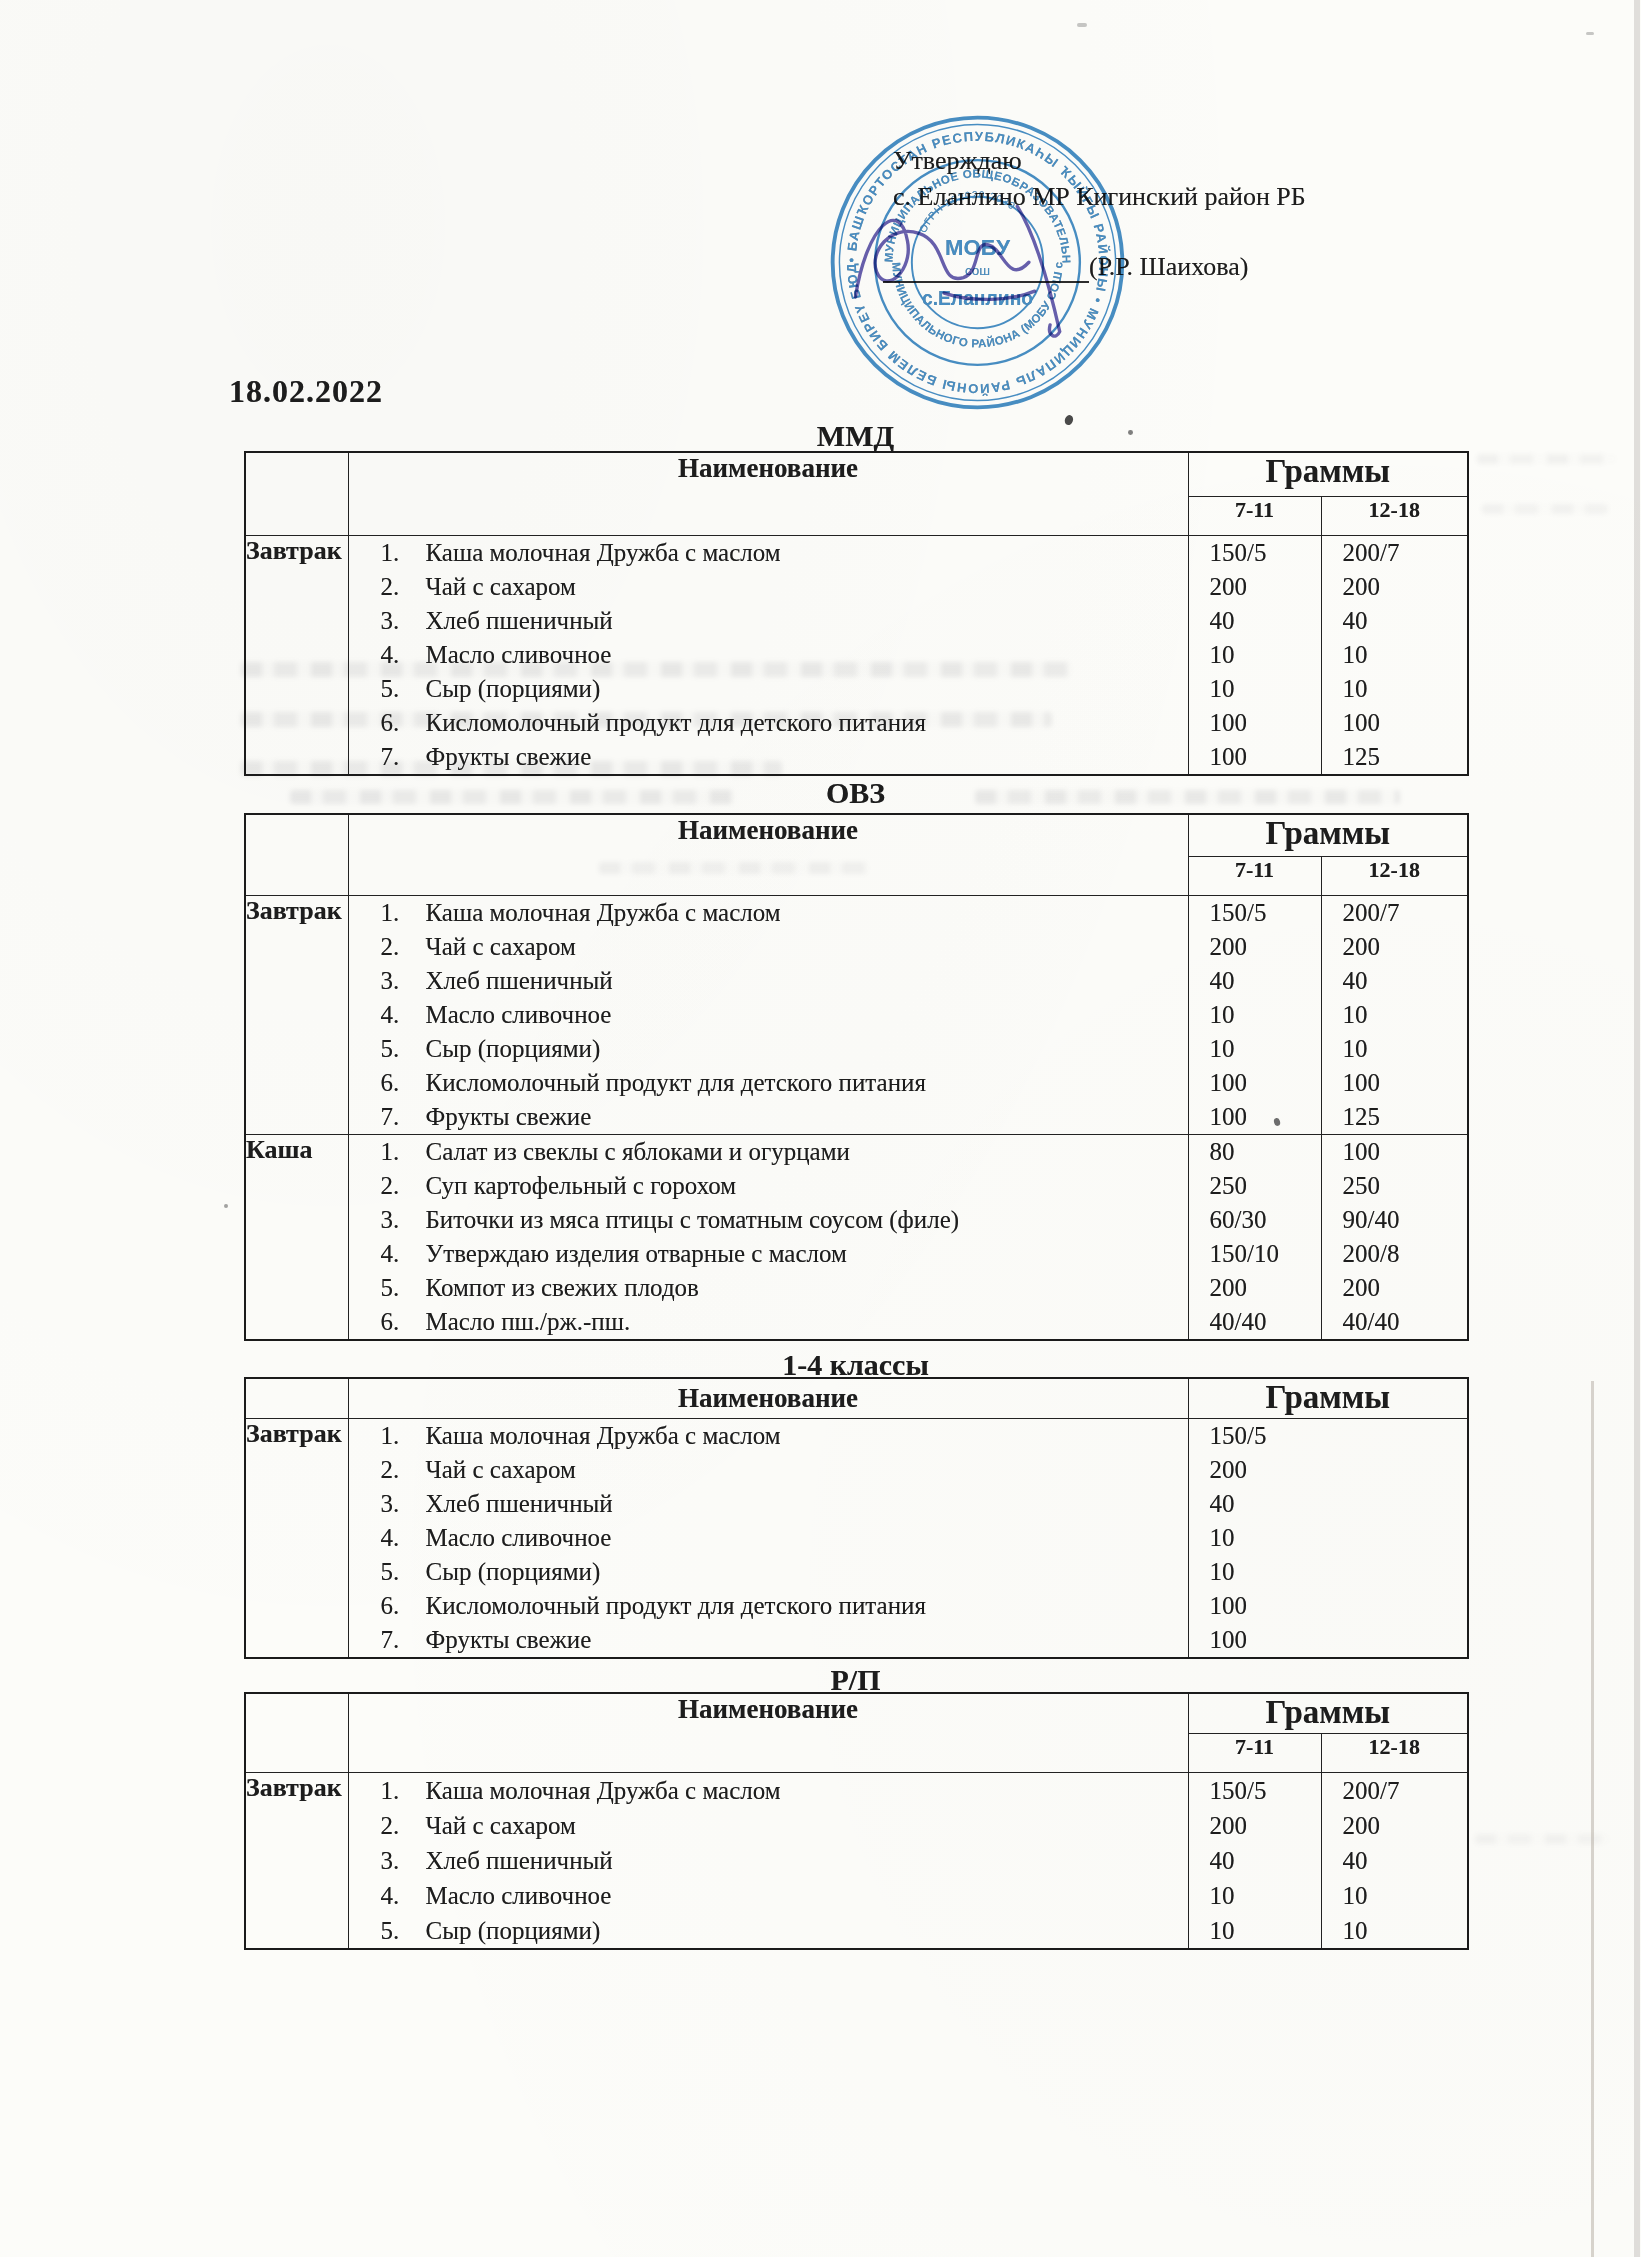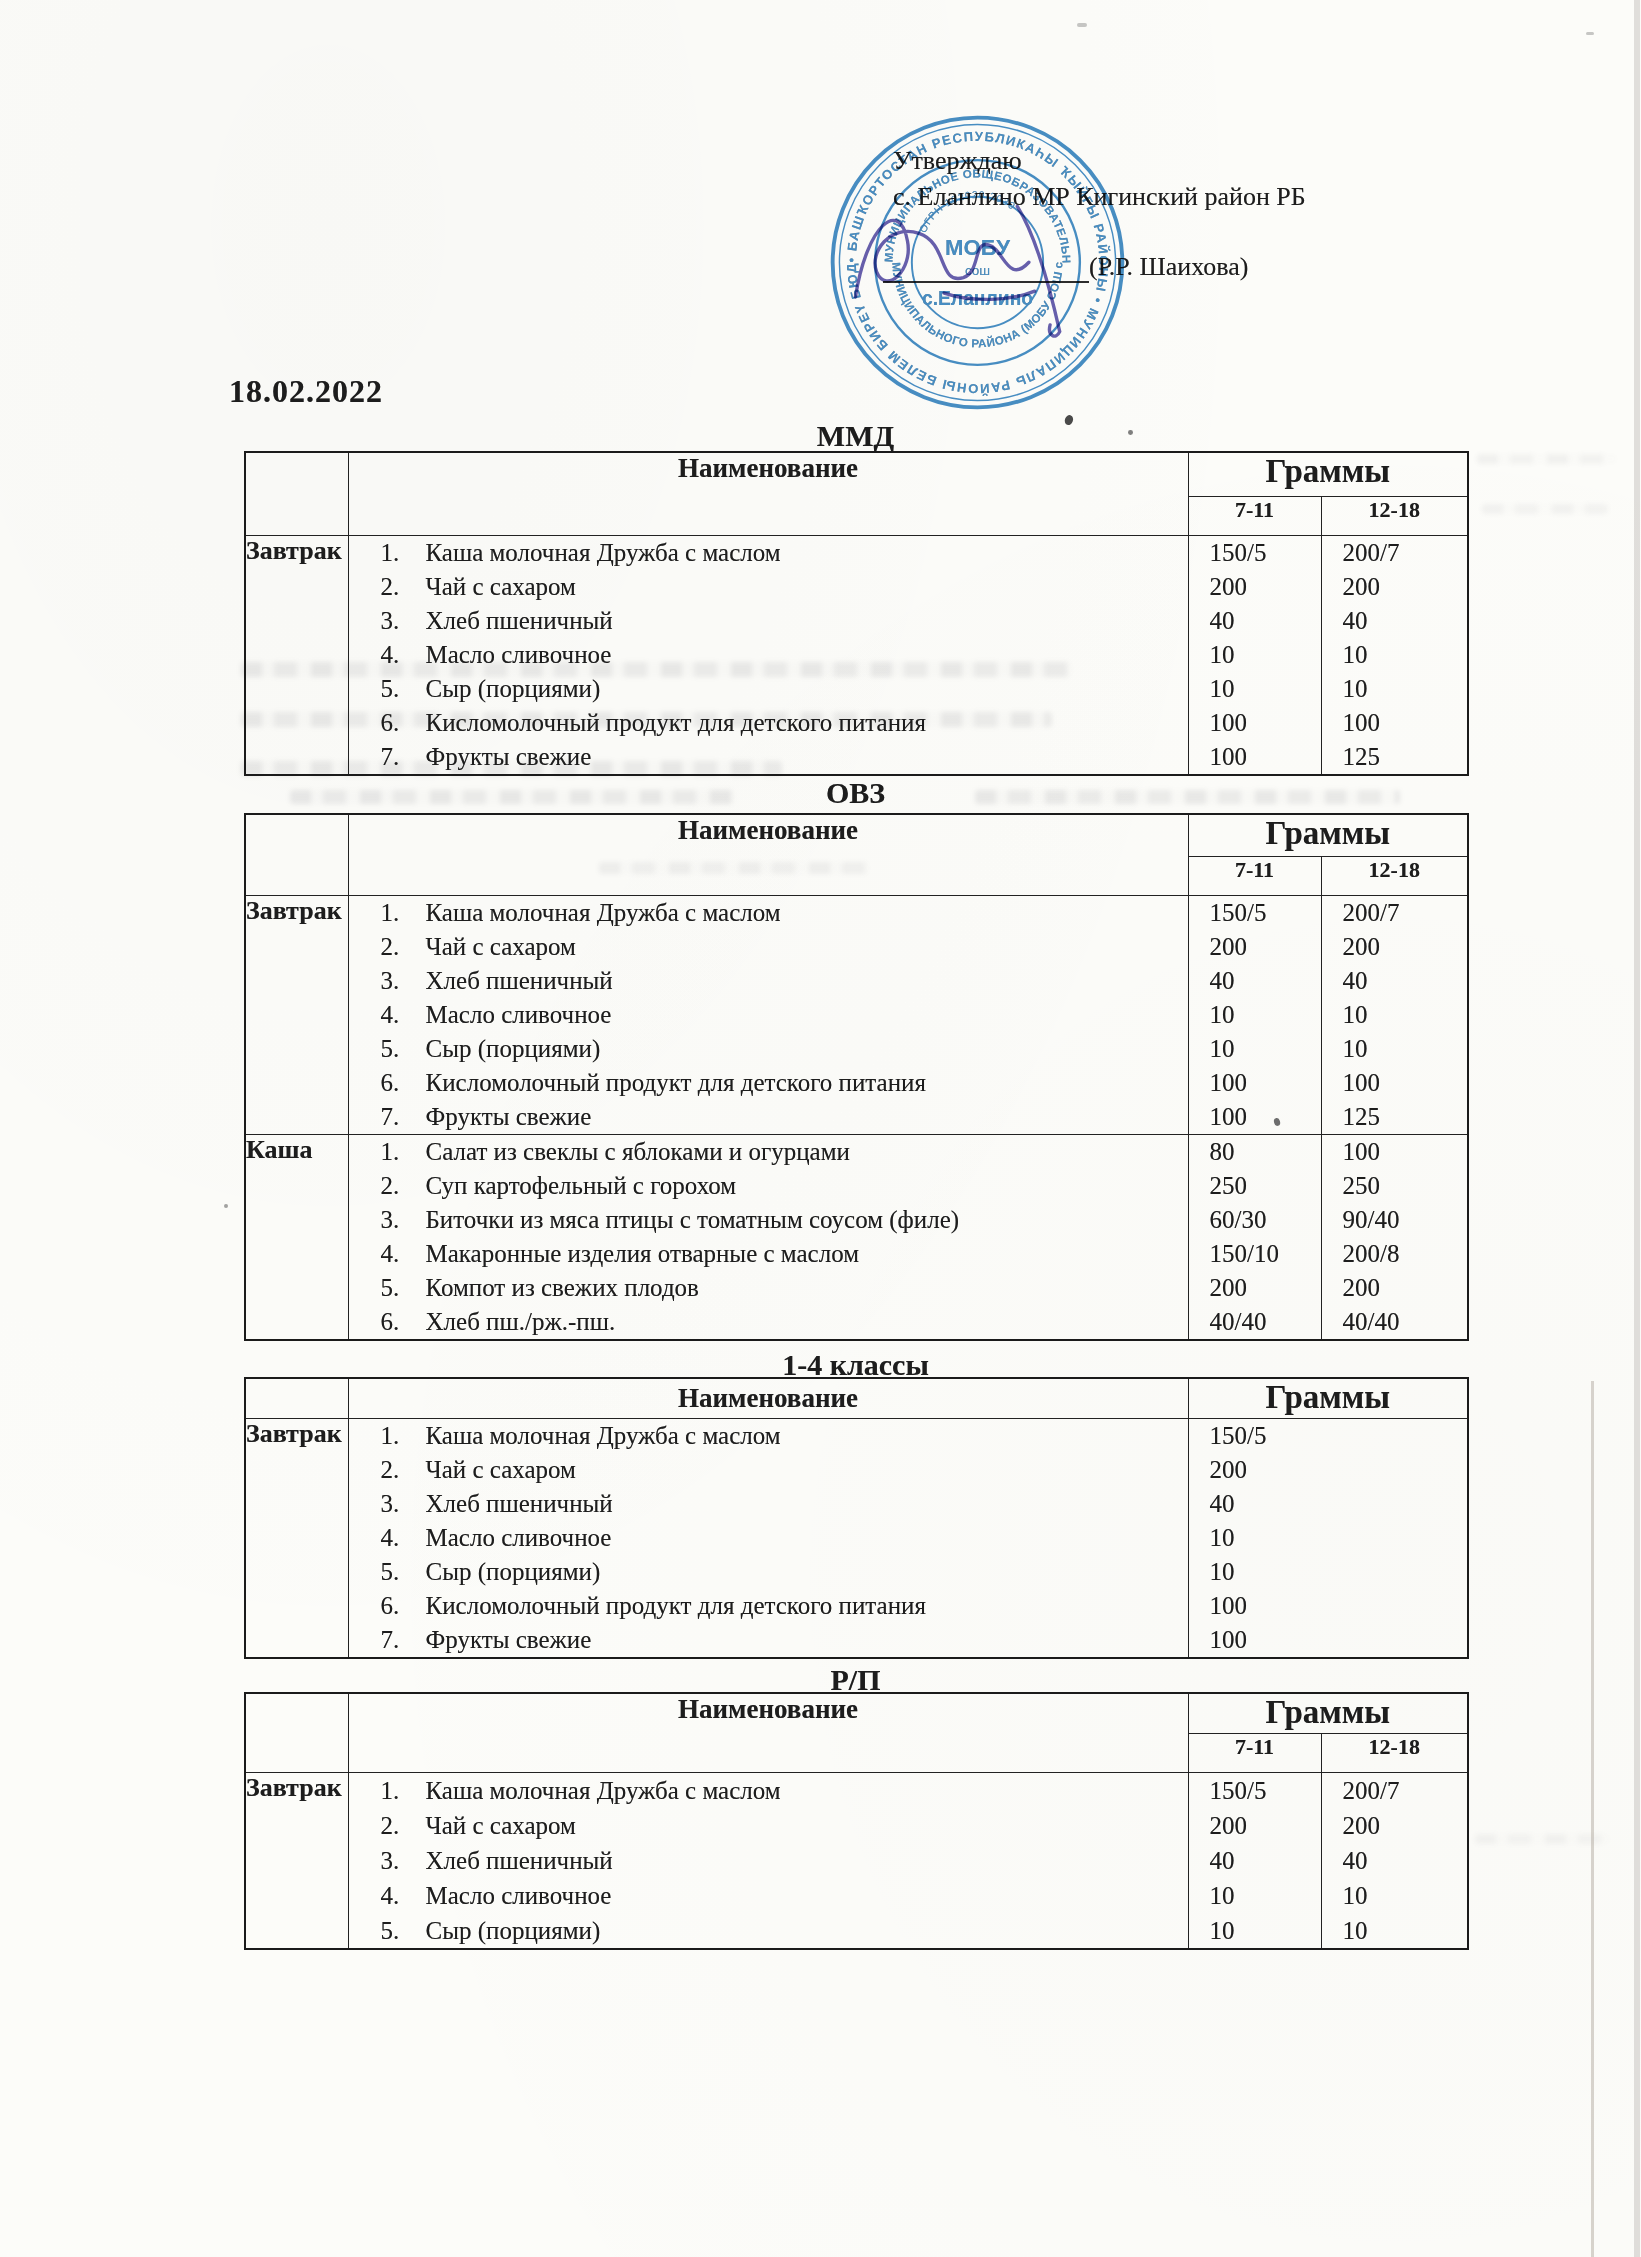--- a/index.html
+++ b/index.html
@@ -188,23 +188,23 @@
               <div style="line-height: 34px; height: 34px;">100</div>
               <div style="line-height: 34px; height: 34px;">125</div>
             </td>
           </tr>
           <tr style="height: 205px;">
             <td class="meal-label">Каша</td>
             <td class="items-cell">
               <div class="line" style="line-height: 34px; height: 34px;"><span class="num">1.</span><span class="nm">Салат из свеклы с яблоками и огурцами</span></div>
               <div class="line" style="line-height: 34px; height: 34px;"><span class="num">2.</span><span class="nm">Суп картофельный с горохом</span></div>
               <div class="line" style="line-height: 34px; height: 34px;"><span class="num">3.</span><span class="nm">Биточки из мяса птицы с томатным соусом (филе)</span></div>
-              <div class="line" style="line-height: 34px; height: 34px;"><span class="num">4.</span><span class="nm">Макаронные изделия отварные с маслом</span></div>
+              <div class="line" style="line-height: 34px; height: 34px;"><span class="num">4.</span><span class="nm">Утверждаю изделия отварные с маслом</span></div>
               <div class="line" style="line-height: 34px; height: 34px;"><span class="num">5.</span><span class="nm">Компот из свежих плодов</span></div>
-              <div class="line" style="line-height: 34px; height: 34px;"><span class="num">6.</span><span class="nm">Хлеб пш./рж.-пш.</span></div>
+              <div class="line" style="line-height: 34px; height: 34px;"><span class="num">6.</span><span class="nm">Масло пш./рж.-пш.</span></div>
             </td>
             <td class="gcell">
               <div style="line-height: 34px; height: 34px;">80</div>
               <div style="line-height: 34px; height: 34px;">250</div>
               <div style="line-height: 34px; height: 34px;">60/30</div>
               <div style="line-height: 34px; height: 34px;">150/10</div>
               <div style="line-height: 34px; height: 34px;">200</div>
               <div style="line-height: 34px; height: 34px;">40/40</div>
             </td>
             <td class="gcell">

